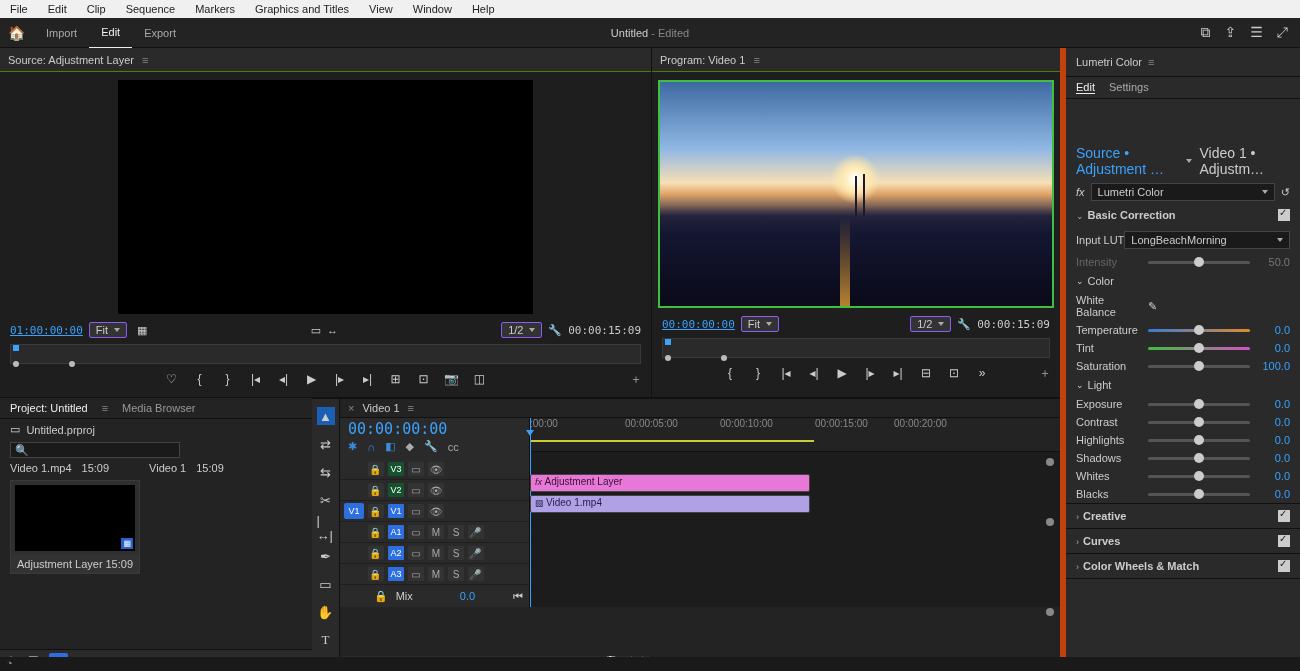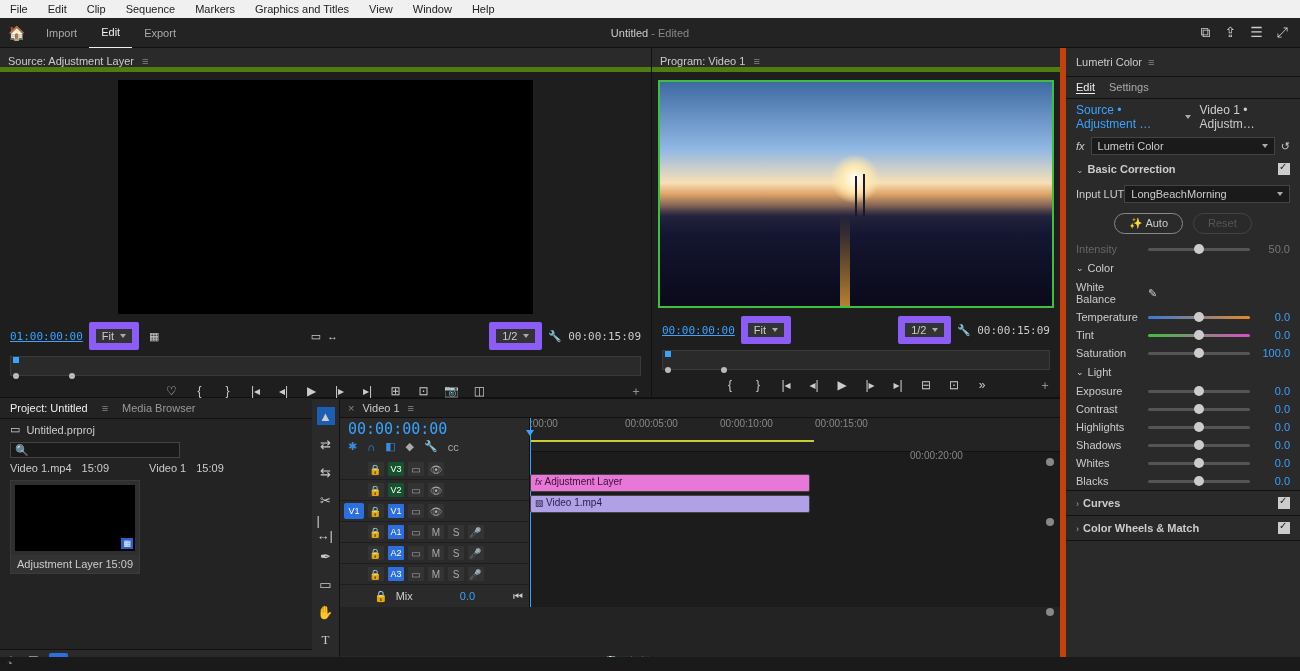--- a/index.html
+++ b/index.html
@@ -11,38 +11,38 @@
   .tabbar .tab { color: #aaa; padding: 0 12px; line-height: 30px; }
   .tabbar .tab.active { color: #eee; border-bottom: 2px solid #eee; }
   .doc-title { position:absolute; left:50%; transform:translateX(-50%); color:#ccc; }
   .doc-title .edited { color:#888;}
   .tabbar-right { margin-left:auto; display:flex; gap:14px; padding-right:12px; color:#ccc; font-size:14px;}
   .workspace { display:flex; height: 623px; }
   .left-col { width: 652px; display:flex; flex-direction:column; }
   .mid-col { width: 408px; display:flex; flex-direction:column; }
   .right-col { width: 240px; background:#2a2a2a; border-left:6px solid #c2410c; display:flex; flex-direction:column; overflow:hidden;}
   
-  .monitor-header { height:24px; display:flex; align-items:flex-end; padding:0 8px; color:#ccc; background:#2a2a2a; border-bottom:5px solid #4d7c0f;}
+  .monitor-header { height:24px; display:flex; align-items:center; padding:0 8px; color:#ccc; background:#2a2a2a; border-bottom:1px solid #4d7c0f;}
   .monitor-header .hamb { margin-left:8px; color:#888;}
   .source-panel, .program-panel { background:#1e1e1e; }
   .source-panel { height: 350px; border-right:1px solid #111; border-bottom:1px solid #111;}
   .program-panel { height: 350px; border-bottom:1px solid #111;}
   .monitor-body { display:flex; justify-content:center; padding-top:8px; }
   .src-view { width:415px; height:234px; background:#000; }
   .prog-wrap { border:2px solid #3fbf3f; width:396px; height:228px; position:relative; overflow:hidden; background:linear-gradient(to bottom, #3d6aa2 0%, #90b8e4 30%, #f7e0b6 45%, #e0a469 50%, #2b2a45 60%, #0f0e22 100%);}
   .sun { position:absolute; top:72px; left:170px; width:50px; height:50px; background:radial-gradient(circle,#fff 0%,#ffe9b0 35%, rgba(255,233,176,0) 70%);}
   .spire { position:absolute; bottom:90px; background:#1a1a2c;}
   .spire.a{ left:195px; width:2px; height:40px;}
   .spire.b{ left:203px; width:2px; height:42px;}
   .road { position:absolute; bottom:0; left:180px; width:10px; height:90px; background:linear-gradient(to top,rgba(255,180,60,0.7),rgba(255,180,60,0));}
   .bldgs { position:absolute; bottom:0; left:0; right:0; height:100px; background:linear-gradient(to top,#0a0a1a 0%, #141530 70%, transparent 100%);}
   .monitor-controls { display:flex; align-items:center; padding:4px 10px; gap:6px; margin-top:4px;}
   .tc { font-family: "Consolas", monospace; }
   .tc-blue { color: #3aa2ff; text-decoration: underline; }
-  .sel { background:#333; border:7px solid #8b5cf6; padding:1px 6px; color:#ccc; border-radius:2px; display:flex; align-items:center; gap:6px;}
+  .sel { background:#333; border:1px solid #8b5cf6; padding:1px 6px; color:#ccc; border-radius:2px; display:flex; align-items:center; gap:6px;}
   .caret { width:0;height:0;border-left:3px solid transparent;border-right:3px solid transparent;border-top:4px solid #aaa;}
   .ruler { height:20px; background:#2a2a2a; margin:2px 10px; position:relative; border:1px solid #3a3a3a;}
   .ruler .cursor { position:absolute; top:0; left:2px;width:6px;height:6px;background:#3aa2ff;}
   .ruler .dot{ position:absolute; bottom:-4px; width:6px;height:6px;border-radius:50%;background:#bbb;}
   .transport { display:flex; justify-content:center; gap:14px; padding:6px 0; color:#ccc; align-items:center;}
   .transport span { font-size:12px; width:14px; text-align:center;}
   .plus-btn{ position:absolute; right:8px; color:#aaa; font-size:14px;}
   
   .project-panel { flex:1; background:#232323; border-right:1px solid #111; display:flex; flex-direction:column; position:relative;}
   .proj-tabs { display:flex; gap:14px; padding:4px 10px; border-bottom:1px solid #111;}
@@ -88,21 +88,21 @@
   .wa{position:absolute;top:22px;left:0;width:284px;height:2px;background:#cccc33;}
   .clip{position:absolute;height:18px;border:1px solid #444;border-radius:2px;font-size:10px;padding:1px 4px;overflow:hidden;}
   .clip-adj{top:56px;left:0;width:280px;background:#e878d8;color:#3a1030;}
   .clip-vid{top:77px;left:0;width:280px;background:#b0a0e6;color:#2a2050;}
   .tl-scroll-dot{position:absolute;right:6px;width:8px;height:8px;border-radius:50%;background:#888;}
   
   .lum-header{padding:8px 10px;border-bottom:1px solid #111;display:flex;align-items:center;gap:6px;}
   .lum-subtabs{display:flex;gap:14px;padding:4px 10px;border-bottom:1px solid #111;}
   .lum-subtabs span{color:#aaa;}
   .lum-subtabs span.active{color:#eee;border-bottom:1px solid #eee;}
-  .lum-src{display:flex;align-items:center;padding:4px 10px;gap:4px;font-size:12px;}
+  .lum-src{display:flex;align-items:center;padding:4px 10px;gap:4px;font-size:14px;margin-top:42px;}
   .lum-src .blue{color:#3aa2ff;}
   .fx-row{display:flex;align-items:center;padding:2px 10px;gap:6px;}
   .fx-dd{flex:1;background:#1a1a1a;border:1px solid #444;padding:2px 6px;display:flex;justify-content:space-between;align-items:center;}
   .section{border-bottom:1px solid #111;}
   .sec-head{display:flex;align-items:center;justify-content:space-between;padding:6px 10px;}
   .sec-head .chev{color:#aaa;font-size:9px;margin-right:4px;}
   .chk{width:12px;height:12px;background:#ccc;display:inline-block;position:relative;}
   .chk::after{content:"✓";position:absolute;top:-2px;left:1px;color:#222;font-size:10px;}
   .lut-row{display:flex;align-items:center;padding:4px 10px;}
   .auto-row{display:flex;justify-content:center;gap:10px;padding:6px 0;}
@@ -341,24 +341,20 @@
         <div><span class="chev">⌄</span><span style="font-weight:600;">Basic Correction</span></div>
         <span class="chk"></span>
       </div>
       <div class="lut-row">
         <span>Input LUT</span>
         <div class="fx-dd">
             <span>LongBeachMorning</span>
             <span class="caret"></span>
           </div>
       </div>
-      <div class="auto-row">
-        <div class="pill"><span>✨ </span><span>Auto</span></div>
-        <div class="pill dim">Reset</div>
-      </div>
       <div class="slider-row">
         <span class="lbl" style="color:#666;">Intensity</span>
         <div class="slider">
             <div class="knob"></div>
           </div>
         <span class="val dim">50.0</span>
       </div>
       <div class="subhead">
           <span class="chev">⌄</span>
           <span>Color</span>
@@ -428,20 +424,26 @@
           <span class="val">0.0</span>
         </div>
       <div class="slider-row">
           <span class="lbl">Blacks</span>
           <div class="slider">
             <div class="knob"></div>
           </div>
           <span class="val">0.0</span>
         </div>
     </div>
+    <div class="section">
+        <div class="sec-head">
+          <div><span class="chev">›</span><span style="font-weight:600;">Creative</span></div>
+          <span class="chk"></span>
+        </div>
+      </div>
     <div class="section">
         <div class="sec-head">
           <div><span class="chev">›</span><span style="font-weight:600;">Curves</span></div>
           <span class="chk"></span>
         </div>
       </div>
     <div class="section">
         <div class="sec-head">
           <div><span class="chev">›</span><span style="font-weight:600;">Color Wheels &amp; Match</span></div>
           <span class="chk"></span>
@@ -537,21 +539,21 @@
               <span style="margin-left:30px;">⏮</span>
             </div>
         </div>
       </div>
       <div class="tl-body">
         <div class="tl-time-ruler">
           <span class="tick" style="left:0;">:00:00</span>
           <span class="tick" style="left:95px;">00:00:05:00</span>
           <span class="tick" style="left:190px;">00:00:10:00</span>
           <span class="tick" style="left:285px;">00:00:15:00</span>
-          <span class="tick" style="left:380px;margin-top:32px;">00:00:20:00</span>
+          <span class="tick" style="left:364px;">00:00:20:00</span>
           <div class="wa"></div>
           <div class="playhead"></div>
         </div>
         <div class="playline" style="top:0;"></div>
         <div class="clip clip-adj"><span style="font-style:italic;font-size:9px;">fx </span><span>Adjustment Layer</span></div>
         <div class="clip clip-vid"><span style="font-size:9px;">▧ </span><span>Video 1.mp4</span></div>
         <div class="tl-scroll-dot" style="top:40px;"></div>
         <div class="tl-scroll-dot" style="top:100px;"></div>
         <div class="tl-scroll-dot" style="top:190px;"></div>
       </div>

